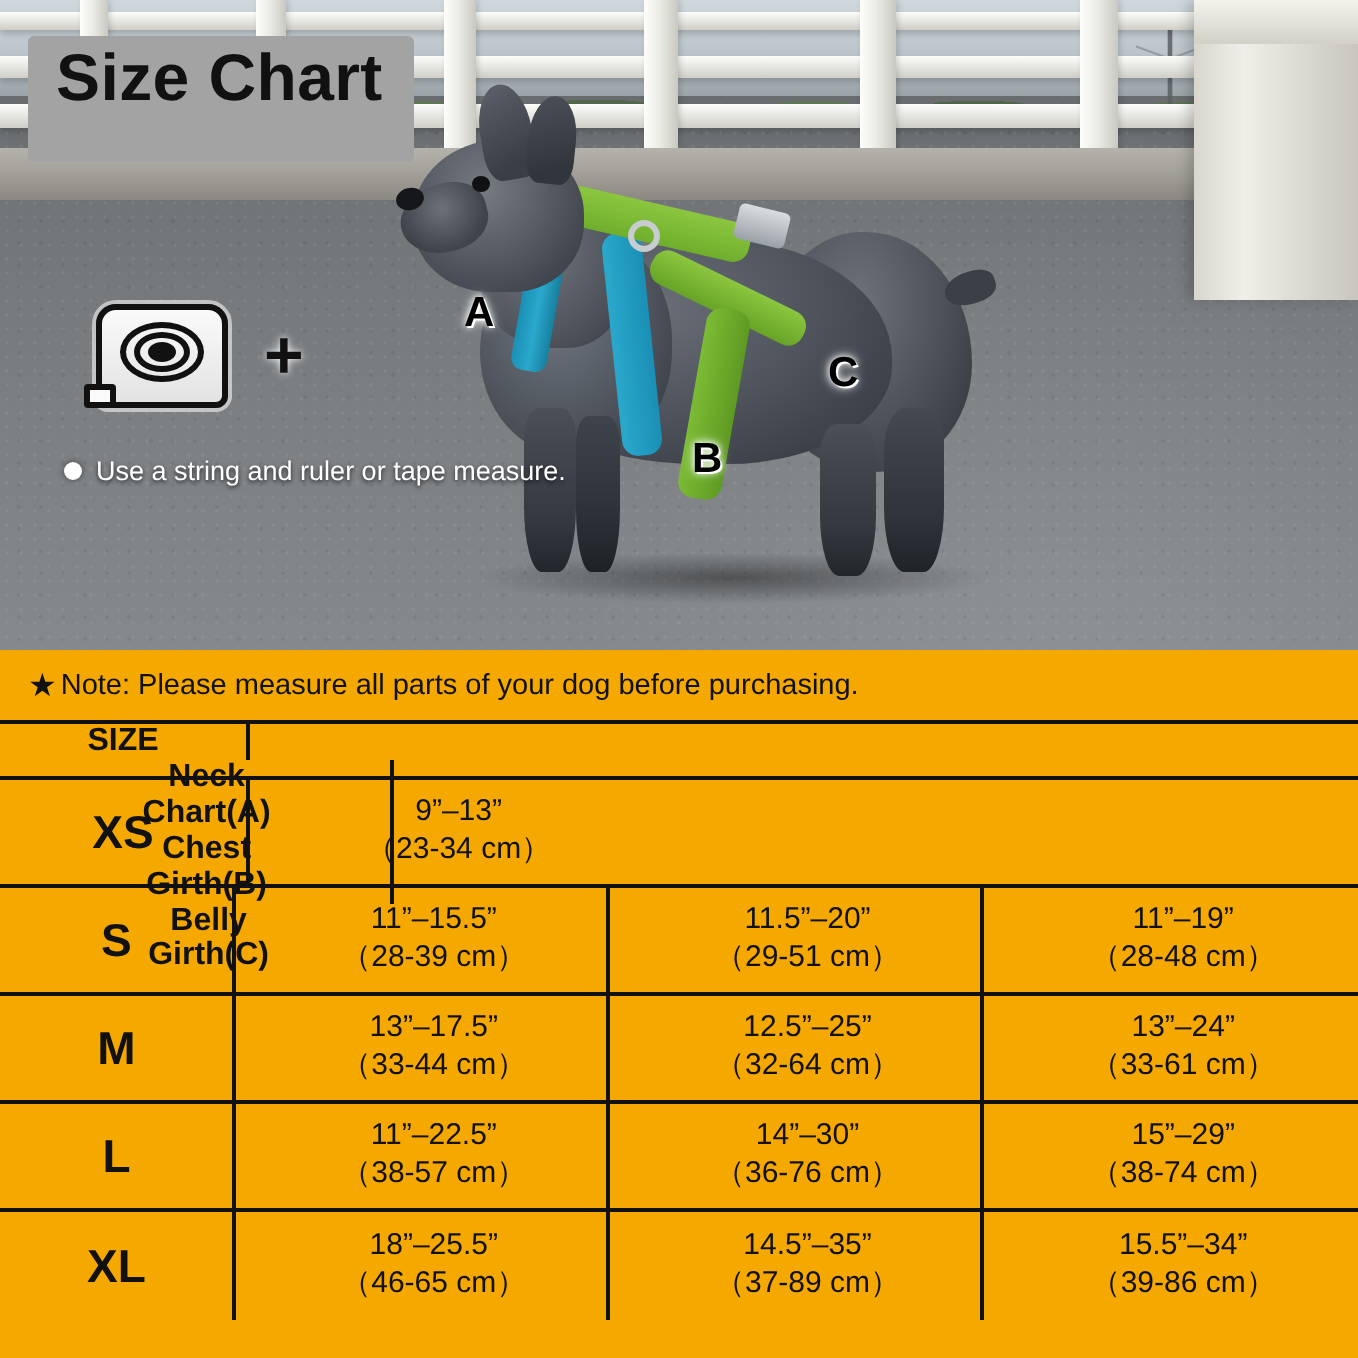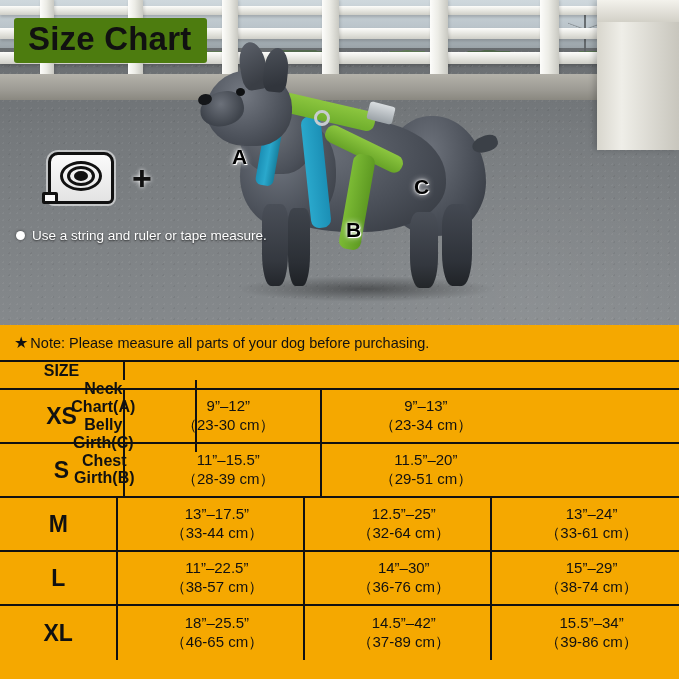--- a/index.html
+++ b/index.html
@@ -230,22 +230,22 @@
     color: #000;
     font-weight: bold;
     font-size: 21px;
     text-shadow: 0 0 3px #fff, 0 0 6px #fff, 1px 1px 0 #fff;
     font-family: "Liberation Sans", sans-serif;
   }
 
   
   .title-wrap {
     position: absolute; left: 14px; top: 18px;
-    background: #4d7c0f;
-    padding: 4px 16px 6px 14px;
+    background: #a3a3a3;
+    padding: 4px 16px 24px 14px;
     border-radius: 3px;
   }
   .title {
     font-size: 33px; font-weight: bold; color: #111;
     letter-spacing: .2px; line-height: 1.05;
     font-family: "Liberation Sans", sans-serif;
   }
 
   
   .measure-row { position: absolute; left: 48px; top: 152px; display: flex; align-items: center; }
@@ -266,21 +266,21 @@
   .tape .tongue {
     position: absolute; left: -9px; bottom: -3px; width: 16px; height: 12px;
     background: #fafafa; border: 3px solid #111; border-radius: 2px;
   }
   .plus {
     font-size: 34px; font-weight: bold; color: #111; margin: 0 14px 0 18px;
     text-shadow: 0 0 4px #fff;
   }
 
   .bullet-line {
-    position: absolute; left: 16px; top: 228px;
+    position: absolute; left: 32px; top: 228px;
     display: flex; align-items: center; gap: 7px;
     font-size: 13.5px; color: #fff; font-weight: 500;
     text-shadow: 0 1px 2px rgba(0,0,0,.75);
   }
   .bullet-dot {
     width: 9px; height: 9px; background: #fff; border-radius: 50%;
     display: inline-block;
     box-shadow: 0 0 3px rgba(0,0,0,.5);
   }
 
@@ -409,55 +409,55 @@
 
     <div class="trow head-row">
       <div class="tcell c-size">
         <span>SIZE</span>
       </div>
       <div class="tcell c-data">
         <span>Neck</span>
         <span>Chart(A)</span>
       </div>
       <div class="tcell c-data">
+        <span>Chest</span>
+        <span>Girth(B)</span>
+      </div>
+      <div class="tcell c-data">
         <span>Belly</span>
         <span>Girth(C)</span>
-      </div>
-      <div class="tcell c-data">
-        <span>Chest</span>
-        <span>Girth(B)</span>
       </div>
     </div>
 
     <div class="trow data-row">
       <div class="tcell c-size">
         <span class="size-label">XS</span>
       </div>
       <div class="tcell c-data meas">
-        <span>9”–12”</span>
-        <span class="l2">（23-30 cm）</span>
-      </div>
-      <div class="tcell c-data meas">
         <span>9”–13”</span>
         <span class="l2">（23-34 cm）</span>
       </div>
     </div>
 
     <div class="trow data-row">
       <div class="tcell c-size">
         <span class="size-label">S</span>
       </div>
       <div class="tcell c-data meas">
         <span>11”–15.5”</span>
         <span class="l2">（28-39 cm）</span>
       </div>
       <div class="tcell c-data meas">
         <span>11.5”–20”</span>
         <span class="l2">（29-51 cm）</span>
       </div>
+      <div class="tcell c-data meas">
+        <span>11”–19”</span>
+        <span class="l2">（28-48 cm）</span>
+      </div>
     </div>
 
     <div class="trow data-row">
       <div class="tcell c-size">
         <span class="size-label">M</span>
       </div>
       <div class="tcell c-data meas">
         <span>13”–17.5”</span>
         <span class="l2">（33-44 cm）</span>
       </div>
@@ -491,21 +491,21 @@
 
     <div class="trow data-row">
       <div class="tcell c-size">
         <span class="size-label">XL</span>
       </div>
       <div class="tcell c-data meas">
         <span>18”–25.5”</span>
         <span class="l2">（46-65 cm）</span>
       </div>
       <div class="tcell c-data meas">
-        <span>14.5”–42”</span>
+        <span>14.5”–35”</span>
         <span class="l2">（37-89 cm）</span>
       </div>
       <div class="tcell c-data meas">
         <span>15.5”–34”</span>
         <span class="l2">（39-86 cm）</span>
       </div>
     </div>
 
   </div>
 </div>

